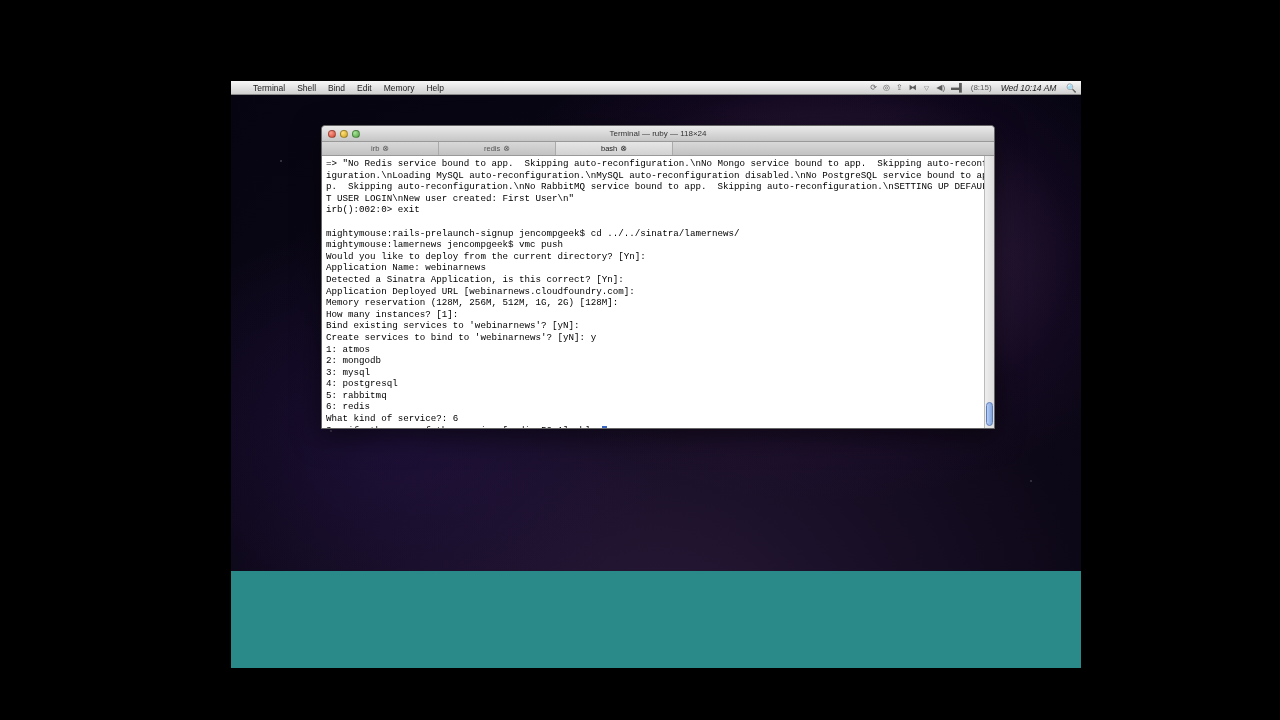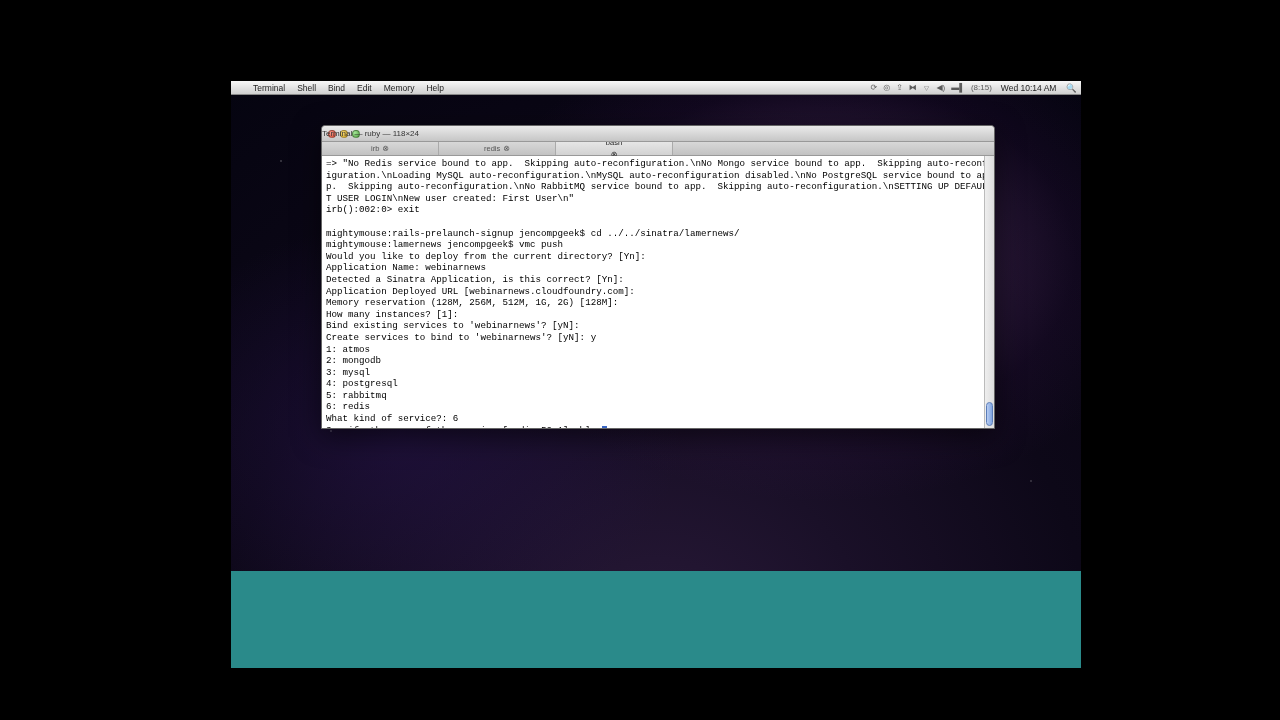--- a/index.html
+++ b/index.html
@@ -50,21 +50,21 @@
   background: linear-gradient(#f8f8f8, #d0d0d0);
   display: flex; align-items: center;
   font-size: 8.5px; color: #222;
   border-bottom: 1px solid #888;
 }
 .menubar .apple { width: 16px; text-align: center; font-size: 10px; }
 .menubar .app { font-weight: normal; padding: 0 6px; }
 .menubar .menu { padding: 12px 6px; }
 .menubar .spacer { flex: 1; }
 .menubar .status { padding: 0 3px; font-size: 8px; opacity: 0.7; }
-.menubar .clock { padding: 16px 6px; }
+.menubar .clock { padding: 16px 6px; font-style: italic; }
 .menubar .search { padding: 0 4px; }
 
 
 .term-window {
   position: absolute;
   left: 90px; top: 44px;
   width: 674px; height: 304px;
   background: #e8e8e8;
   border: 1px solid #666;
   border-radius: 4px 4px 0 0;
@@ -78,37 +78,37 @@
   border-radius: 4px 4px 0 0;
   display: flex; align-items: center;
   font-size: 8px; color: #333;
   position: relative;
 }
 .traffic { display: flex; gap: 4px; padding-left: 6px; }
 .traffic div { width: 8px; height: 8px; border-radius: 50%; border: 0.5px solid rgba(0,0,0,0.3); }
 .tl-close { background: radial-gradient(circle at 30% 30%, #ff9e8f, #d1452f); }
 .tl-min   { background: radial-gradient(circle at 30% 30%, #ffe27a, #cfa01e); }
 .tl-zoom  { background: radial-gradient(circle at 30% 30%, #a6e89a, #4f9e3c); }
-.term-title { position: absolute; left: 0; right: 0; text-align: left; pointer-events: none; }
+.term-title { position: absolute; left: 0; right: 0; text-align: center; pointer-events: none; }
 
 .term-tabs {
   height: 14px;
   background: linear-gradient(#d8d8d8, #c2c2c2);
   border-bottom: 1px solid #999;
   display: flex;
   font-size: 7.5px; color: #555;
 }
 .term-tab {
   width: 117px;
   border-right: 1px solid #aaa;
   display: flex; align-items: center; justify-content: center;
   gap: 3px;
 }
 .term-tab .x { font-size: 8px; }
-.term-tab.active { background: linear-gradient(#e6e6e6,#d2d2d2); color: #222; flex-direction: column; }
+.term-tab.active { background: linear-gradient(#e6e6e6,#d2d2d2); color: #222; }
 
 .term-body {
   flex: 1;
   background: #fff;
   padding: 2px 4px;
   overflow: hidden;
   position: relative;
 }
 .term-text {
   font-family: "Monaco","Menlo","Courier New",monospace;

